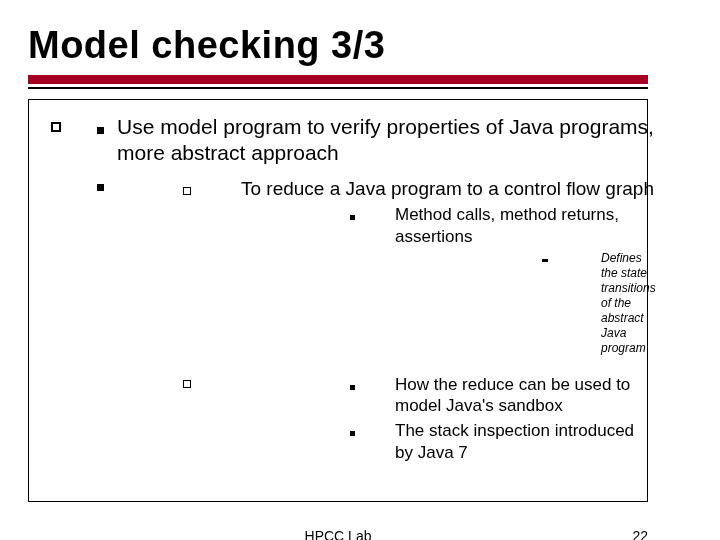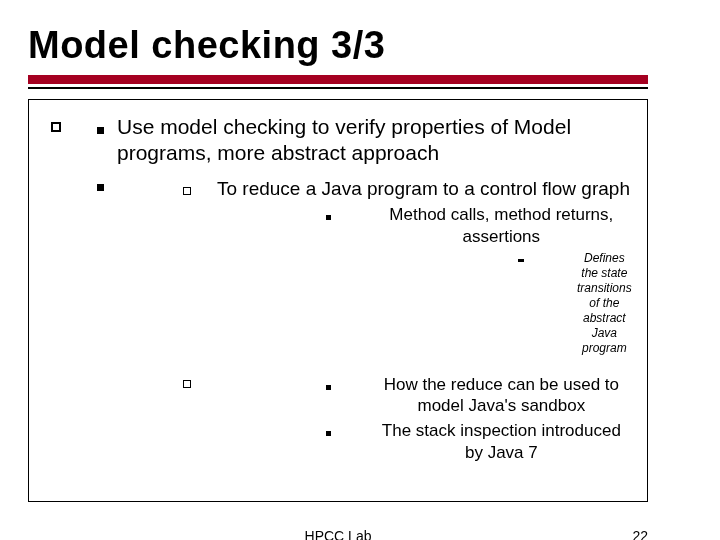--- a/index.html
+++ b/index.html
@@ -55,27 +55,27 @@
   .sq-hollow { display:inline-block; width:10px; height:10px; border:2px solid #000; box-sizing:border-box; margin-top:7px; }
 
   
   .l2 { margin-top: 4px; font-size: 21px; }
   .l2 > li { margin: 0 0 4px 0; }
   .l2 > li > .b { width: 34px; padding-left:14px; }
   .sq-fill-sm { display:inline-block; width:7px; height:7px; background:#000; margin-top:8px; }
 
   
   .l3 { margin-top: 6px; font-size: 19px; }
-  .l3 > li { margin: 0 0 6px 0; }
+  .l3 > li { margin: 0 0 6px 0; gap: 24px; }
   .l3 > li > .b { width: 60px; padding-left:40px; }
   .sq-hollow-sm { display:inline-block; width:8px; height:8px; border:1.5px solid #000; box-sizing:border-box; margin-top:6px; }
 
   
   .l4 { margin-top: 4px; font-size: 17px; }
-  .l4 > li { margin: 0 8px 4px 0; text-align: center; }
+  .l4 > li { margin: 0 8px 4px 0; }
   .l4 > li > .b { width: 86px; padding-left:68px; }
   .sq-fill-xs { display:inline-block; width:5px; height:5px; background:#000; margin-top:7px; }
 
   
   .l5 { margin-top: 4px; font-size: 12px; font-style: italic; }
   .l5 > li { margin: 0 0 4px 0; }
   .l5 > li > .b { width: 112px; padding-left:94px; }
   .bar-xs { display:inline-block; width:6px; height:3px; background:#000; margin-top:8px; }
 
   .footer {
@@ -108,21 +108,21 @@
 
   <div class="body-box">
     <ul class="l1">
       <li>
         <span class="b"><span class="sq-hollow"></span></span>
         <span class="t">
 
           <ul class="l2">
             <li>
               <span class="b"><span class="sq-fill-sm"></span></span>
-              <span class="t">Use model checking to verify properties of Model programs, more abstract approach</span>
+              <span class="t">Use model program to verify properties of Java programs, more abstract approach</span>
             </li>
             <li>
               <span class="b"><span class="sq-fill-sm"></span></span>
               <span class="t">
 
                 <ul class="l3">
                   <li>
                     <span class="b"><span class="sq-hollow-sm"></span></span>
                     <span class="t">
                       <span>To reduce a Java program to a control flow graph</span>

